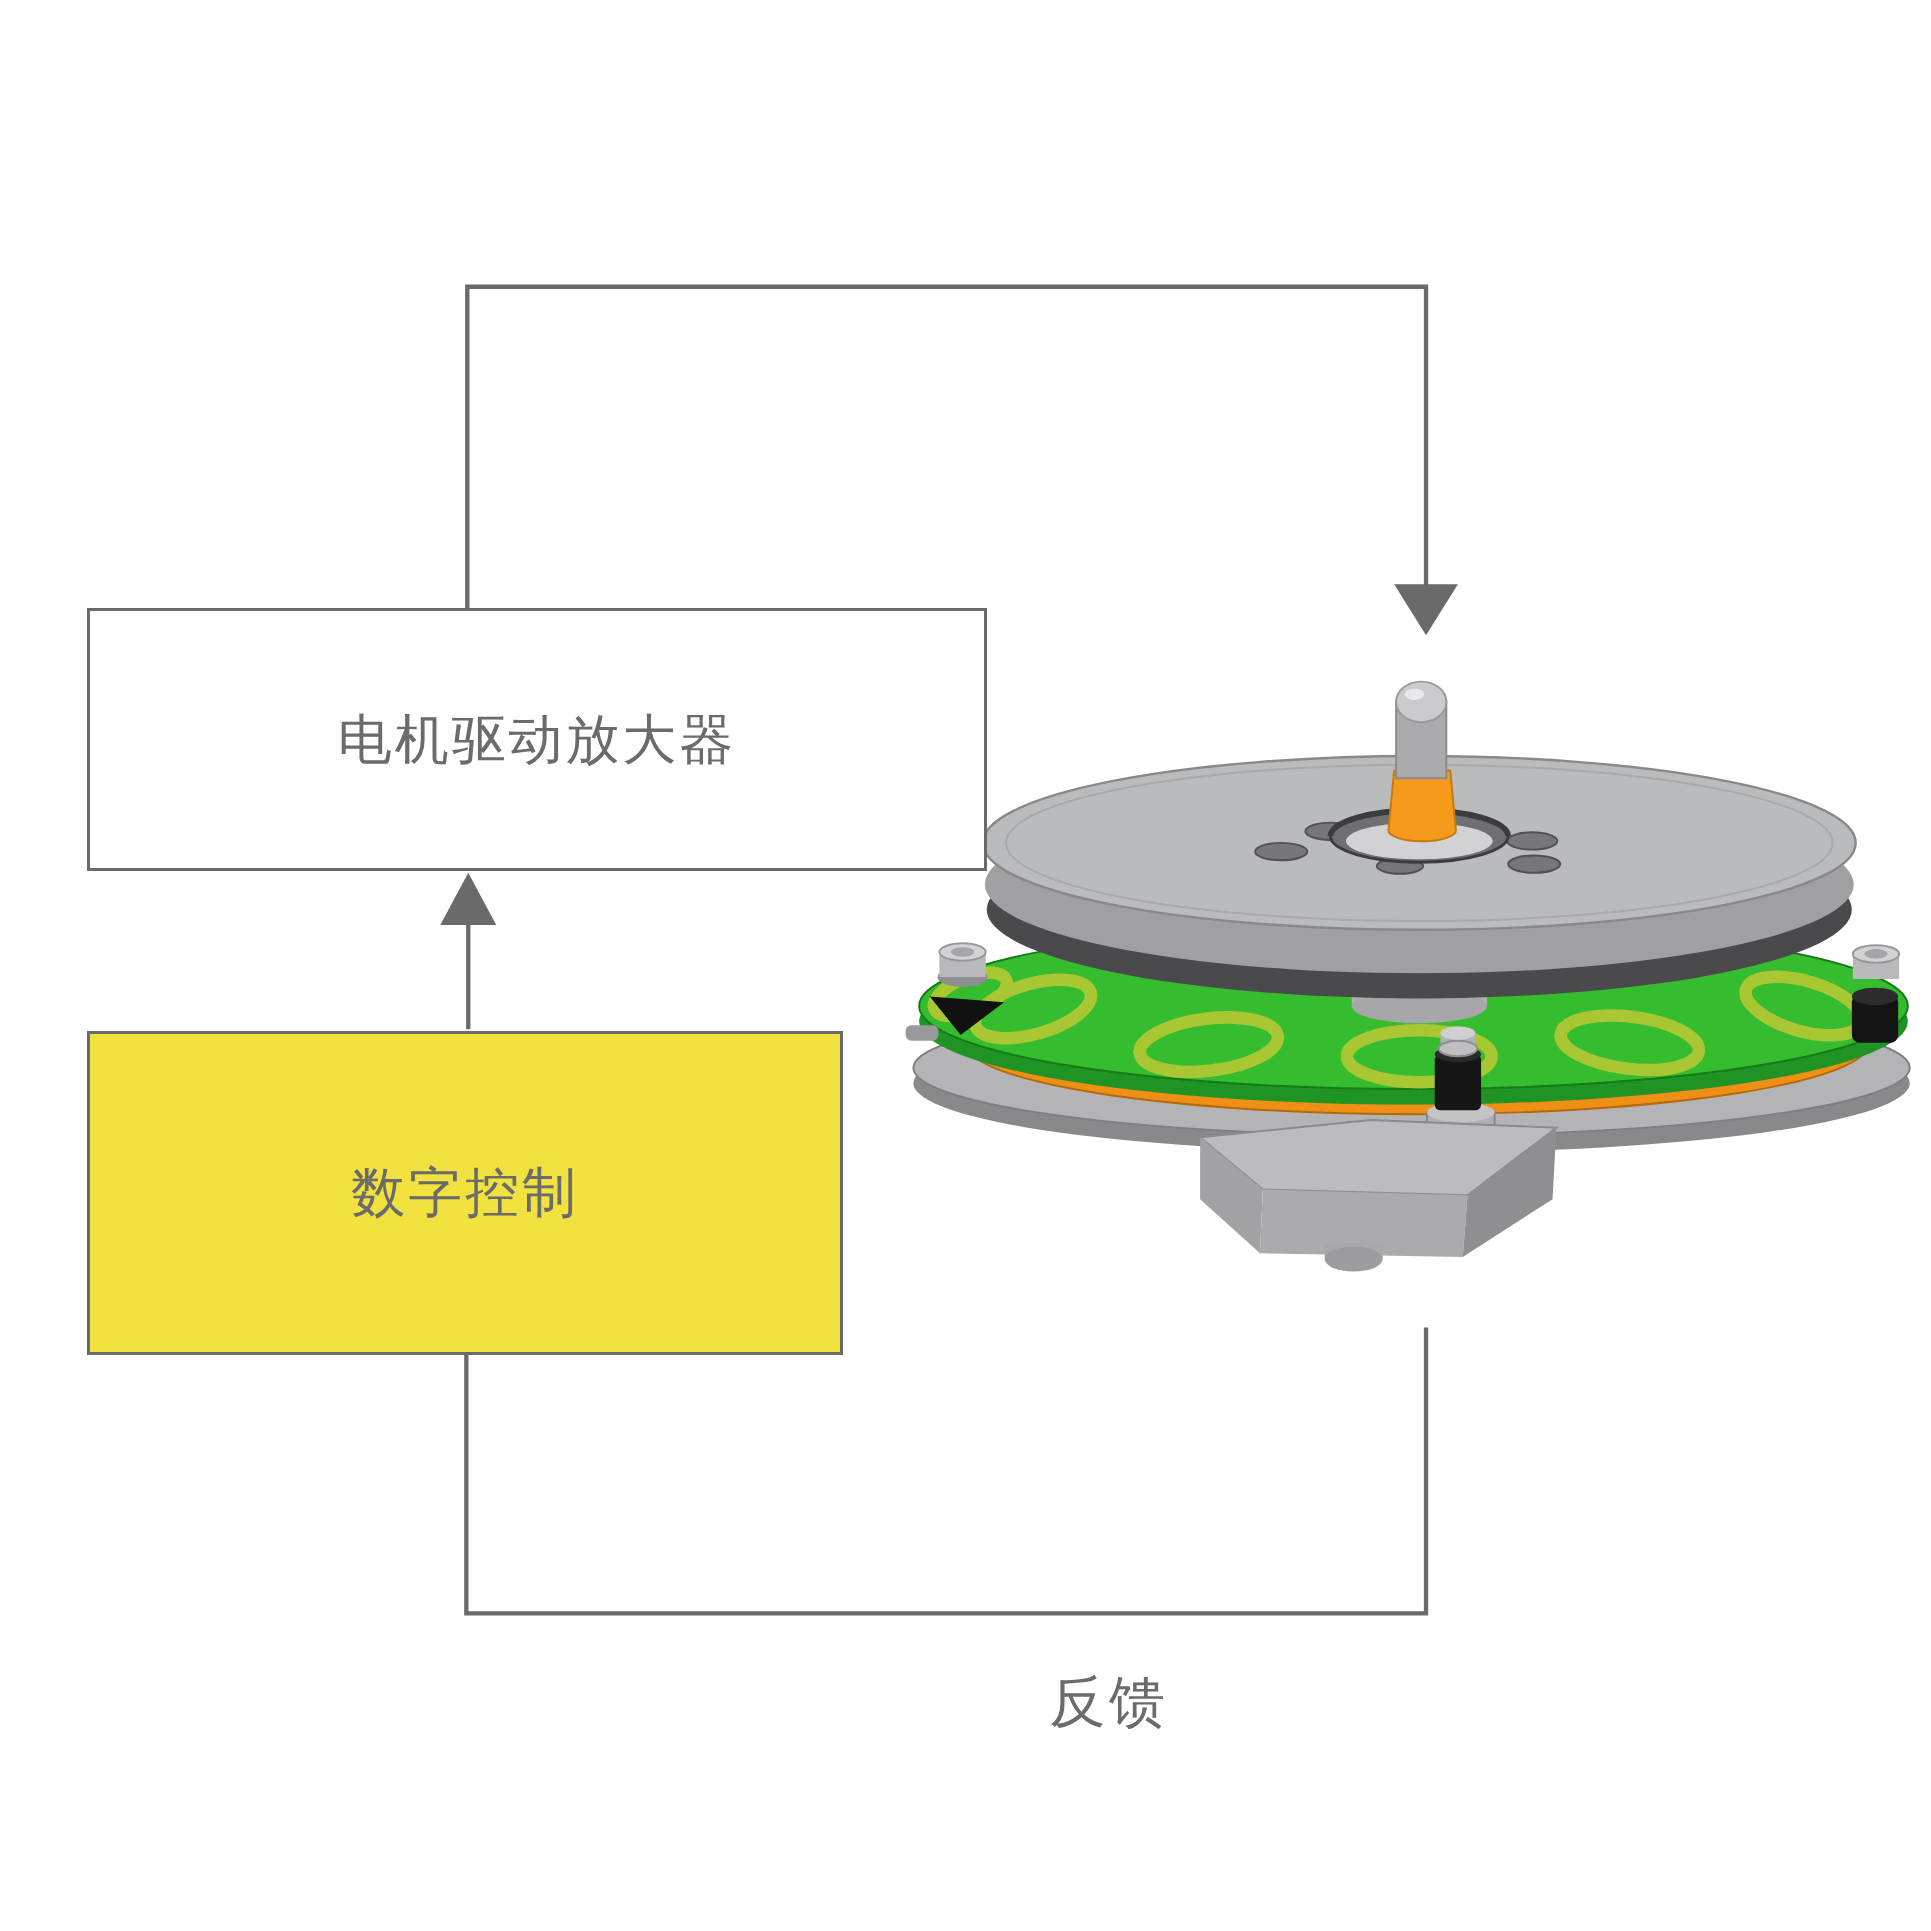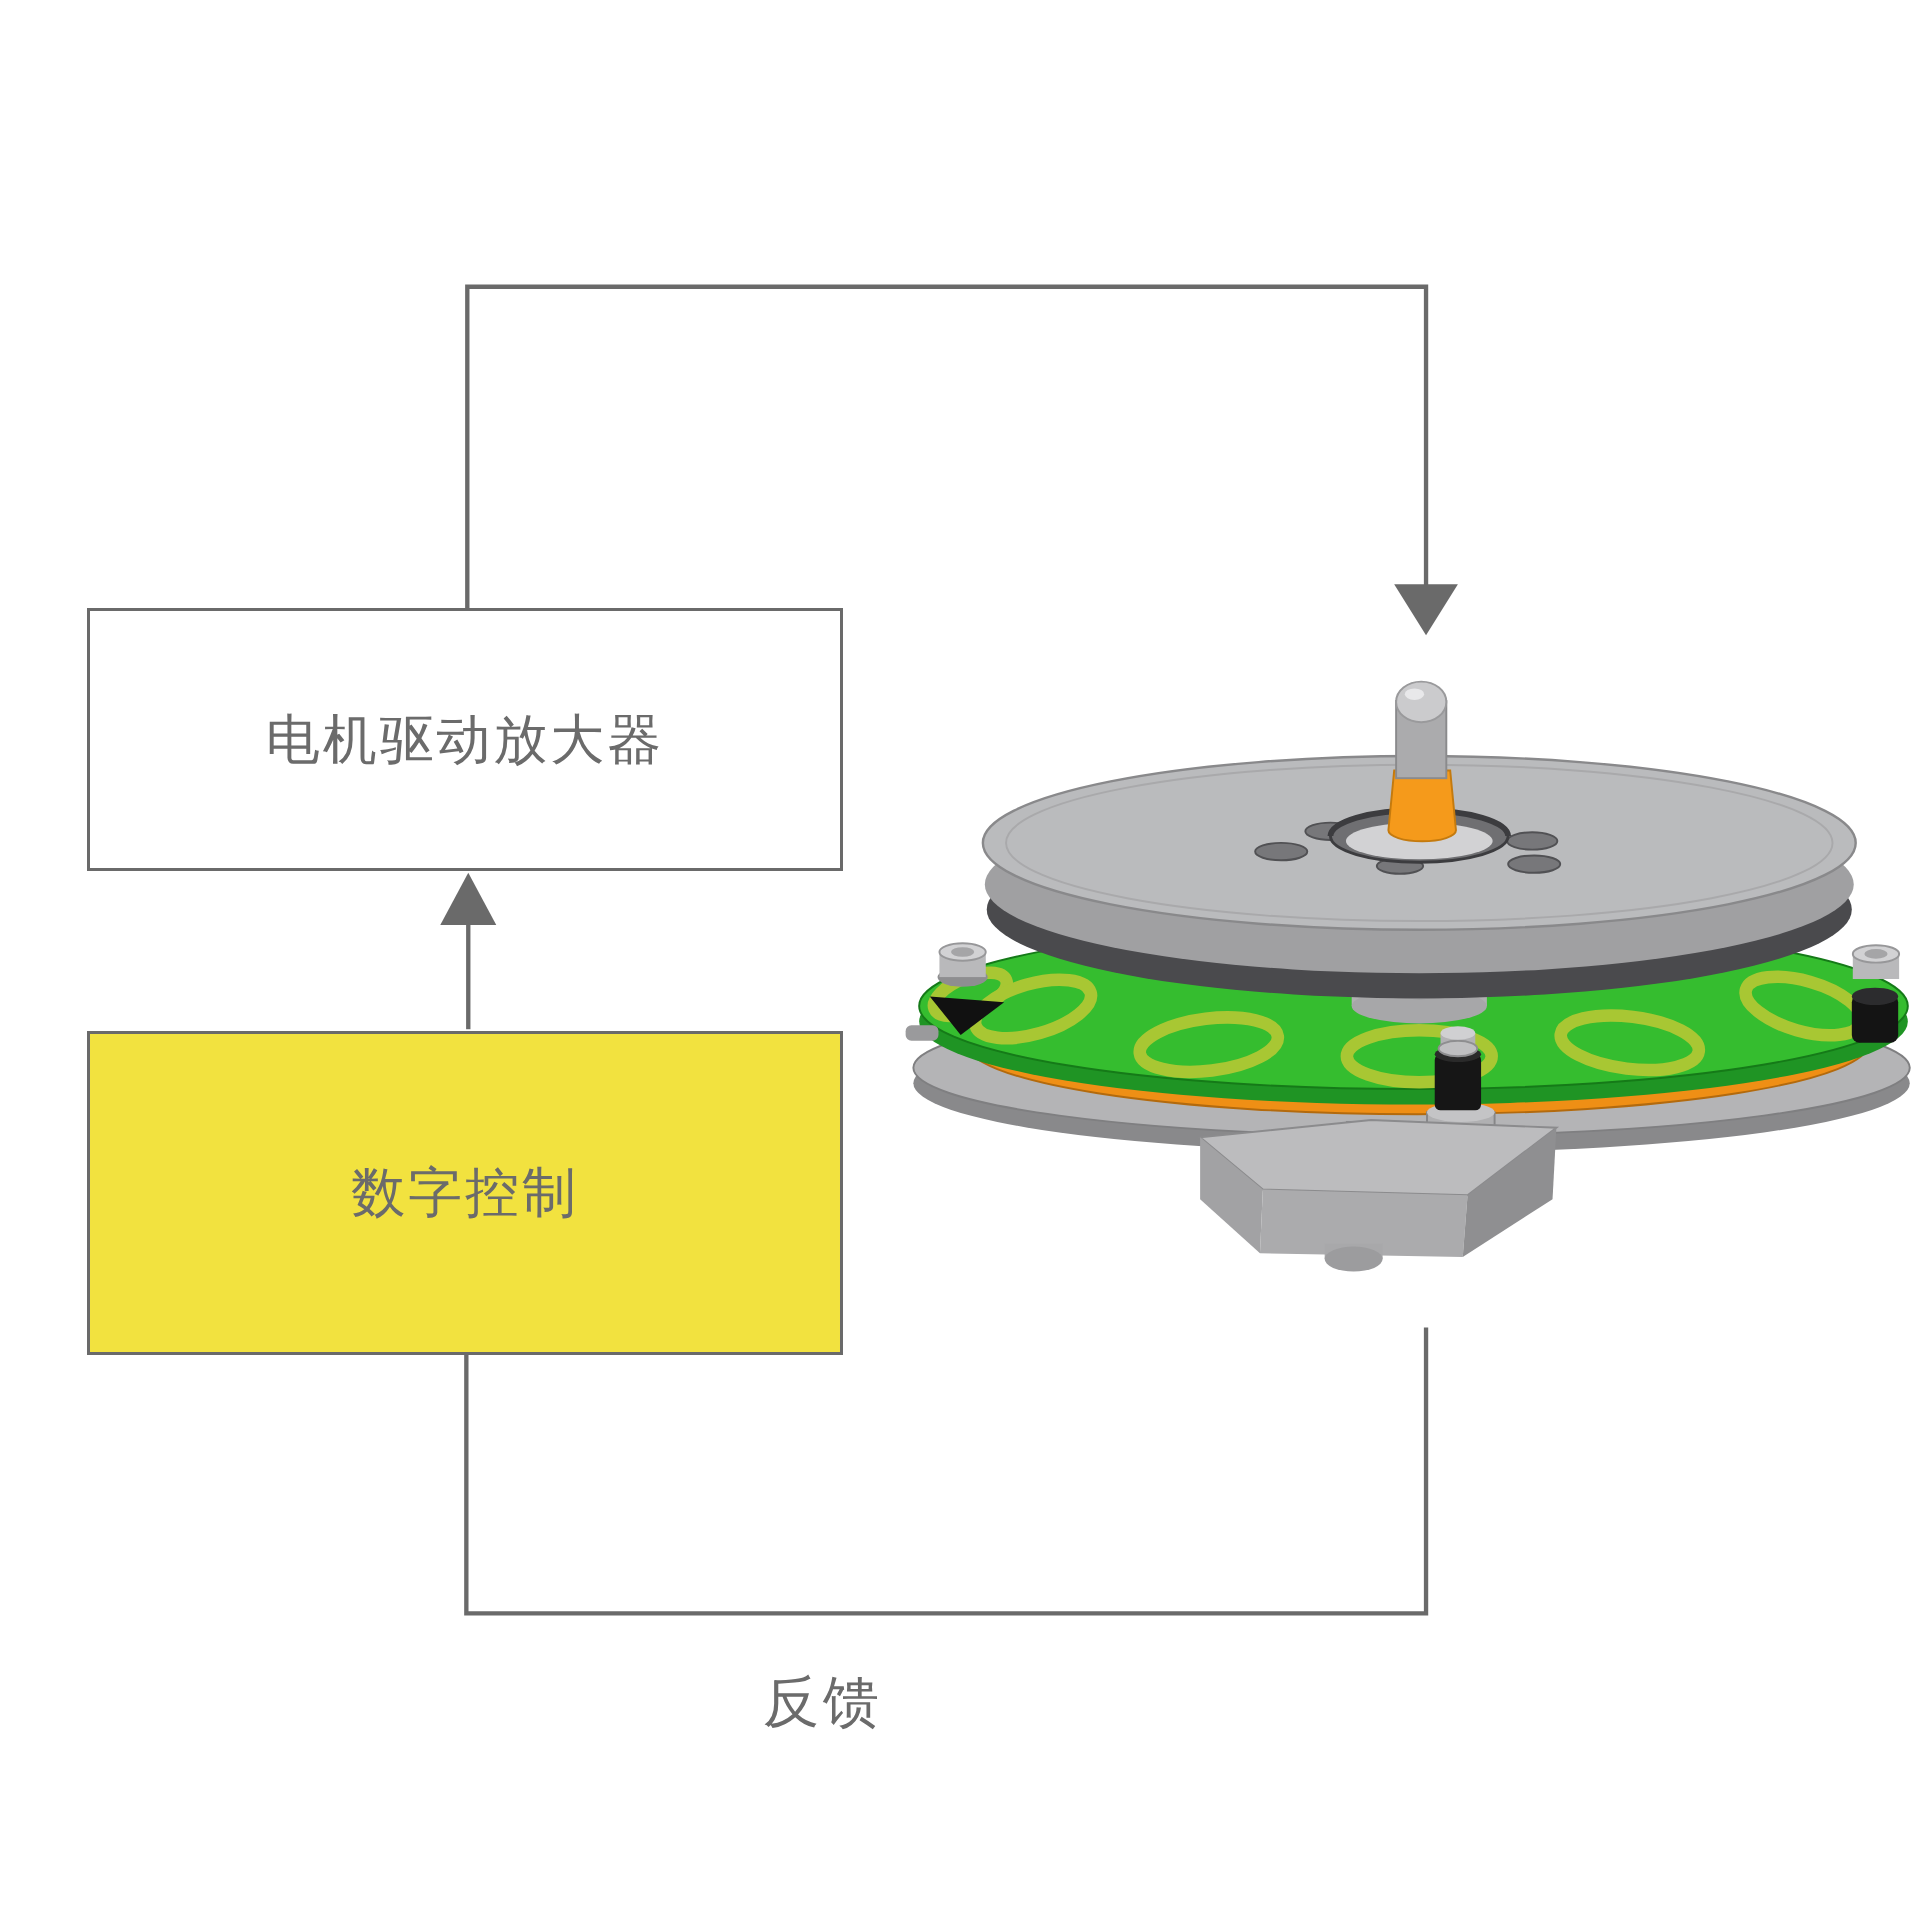--- a/index.html
+++ b/index.html
@@ -5,27 +5,27 @@
   html,body{
     margin:0;padding:0;width:1931px;height:1931px;background:#ffffff;overflow:hidden;
     font-family:"DejaVu Sans","Liberation Sans",sans-serif;
   }
   .canvas{position:relative;width:1931px;height:1931px;background:#ffffff;}
   .layer{position:absolute;left:0;top:0;width:1931px;height:1931px;}
   .diag-box{
     position:absolute;box-sizing:border-box;border:3.9px solid #6a6a6a;
     display:flex;align-items:center;justify-content:center;
   }
-  .box-amplifier{left:87px;top:608px;width:756px;height:263px;background:#ffffff;}
+  .box-amplifier{left:87px;top:608px;width:900px;height:263px;background:#ffffff;}
   .box-control{left:87px;top:1031px;width:756px;height:324px;background:#f2e23f;}
   .box-label{
     color:#6b6b6b;font-size:54px;letter-spacing:2.9px;white-space:nowrap;line-height:1;
   }
   .feedback-label{
-    position:absolute;left:763px;top:1674px;width:406px;text-align:left;
+    position:absolute;left:763px;top:1674px;width:406px;text-align:right;
     color:#6b6b6b;font-size:56px;letter-spacing:3.9px;line-height:1;
   }
 </style>
 </head>
 <body>
 
 <div class="canvas">
 
   <svg class="layer" width="1931" height="1931" viewBox="0 0 2000 2000" xmlns="http://www.w3.org/2000/svg">
 

